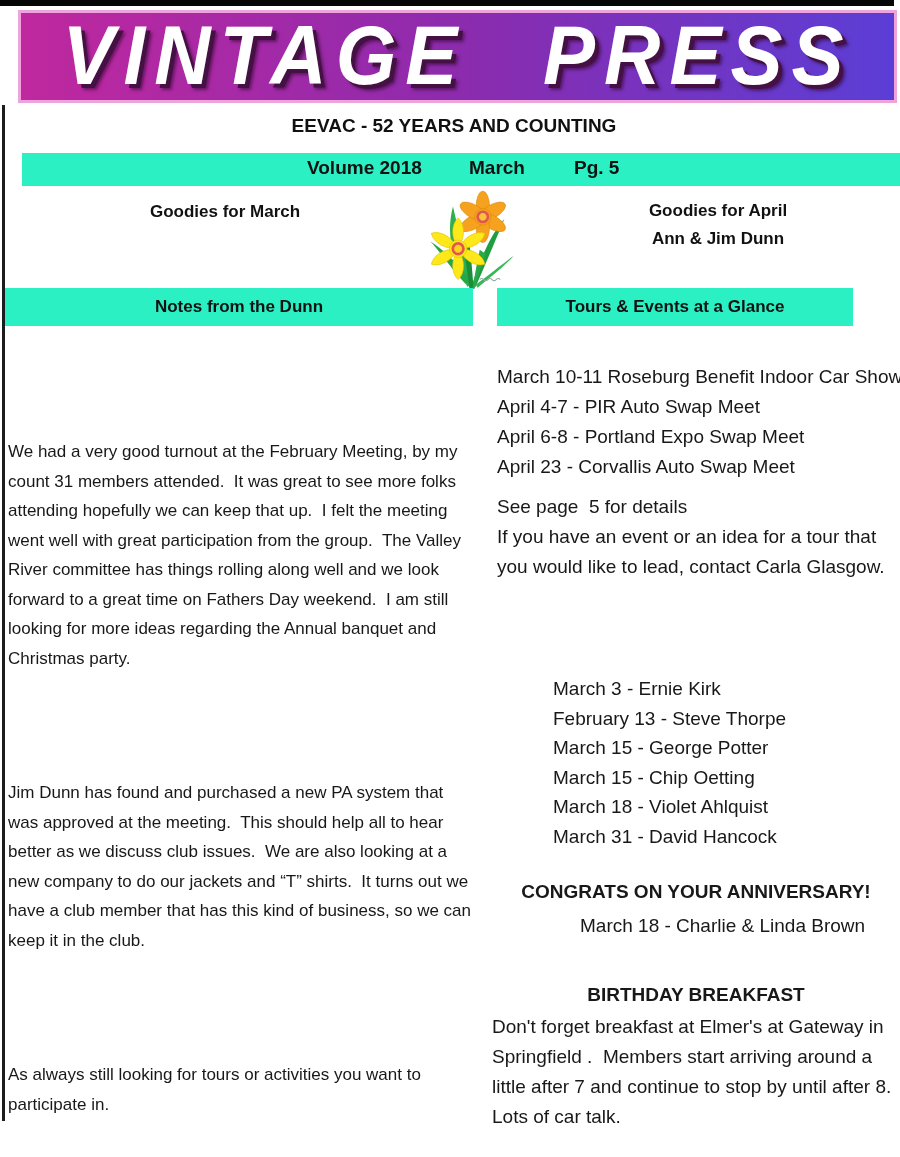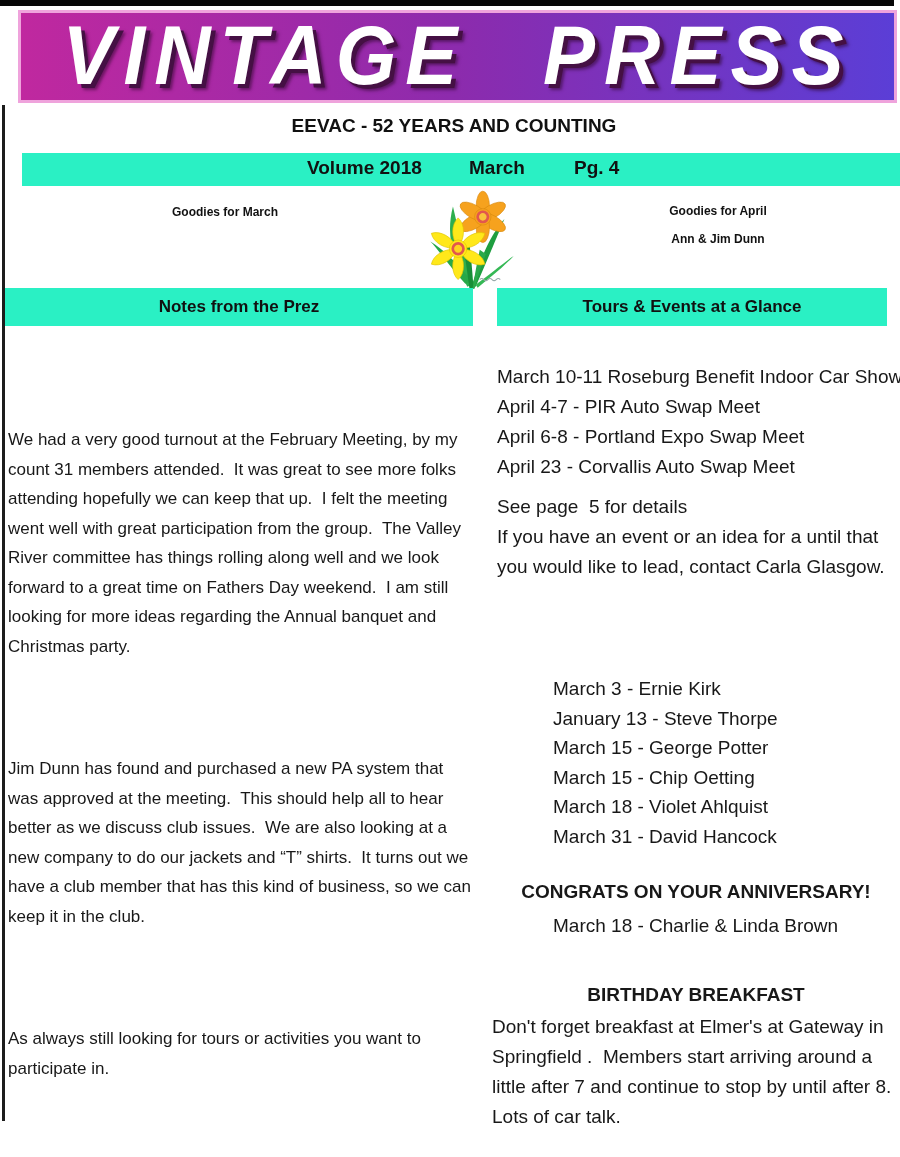--- a/index.html
+++ b/index.html
@@ -30,70 +30,70 @@
     font-size:19px; font-weight:bold; color:#111;
   }
 
   .teal-bar { background:#2af0c4; position:absolute; }
   .volume-bar { top:153px; left:22px; width:895px; height:33px; }
   .volume-bar span { position:absolute; top:4px; font-size:19px; font-weight:bold; color:#111; }
   .vol-volume { left:285px; }
   .vol-month  { left:447px; }
   .vol-page   { left:552px; }
 
-  .goodies { position:absolute; width:370px; text-align:center; font-size:12px; font-weight:bold; line-height:28px; color:#111; }
+  .goodies { position:absolute; width:370px; text-align:center; font-size:17px; font-weight:bold; line-height:28px; color:#111; }
   .goodies-left  { top:198px; left:40px; }
   .goodies-right { top:197px; left:533px; }
 
   .flower-box { position:absolute; top:186px; left:418px; width:108px; height:108px; }
 
   .section-bar {
     top:288px; height:38px; display:flex; align-items:center; justify-content:center;
     font-size:17px; font-weight:bold; color:#111;
   }
   .section-bar-left  { left:5px;   width:468px; }
-  .section-bar-right { left:497px; width:390px; }
+  .section-bar-right { left:497px; width:356px; }
 
   .left-col {
     position:absolute; top:362px; left:8px; width:465px;
     font-size:17px; line-height:29.5px; white-space:pre-wrap; color:#181818;
   }
-  .left-col p { margin:4px 0 30px 0; }
+  .left-col p { margin:16px 0 30px 0; }
 
   .r-block { position:absolute; font-size:19px; color:#181818; }
   .r-events { top:362px; left:497px; line-height:30px; }
   .r-events div { white-space:pre; }
   .r-details { top:492px; left:497px; line-height:30px; white-space:pre; }
   .r-tournote { top:522px; left:497px; width:402px; line-height:30px; white-space:pre-wrap; }
   .r-center { width:408px; left:492px; text-align:center; font-weight:bold; }
   .r-bday-header { top:644px; }
   .r-bdays { top:674px; left:553px; line-height:29.6px; }
   .r-congrats-header { top:881px; }
-  .r-anniv { top:911px; left:553px; line-height:30px; }
+  .r-anniv { top:911px; left:580px; line-height:30px; }
   .r-breakfast-header { top:984px; }
   .r-breakfast-text { top:1012px; left:492px; width:406px; line-height:30px; white-space:pre-wrap; }
 </style>
 </head>
 <body>
 
 <div class="page">
 
   <div class="top-strip"></div>
   <div class="left-rule"></div>
 
   <div class="banner">
     <div class="banner-title">VINTAGE PRESS</div>
   </div>
 
   <div class="tagline">EEVAC - 52 YEARS AND COUNTING</div>
 
   <div class="teal-bar volume-bar">
     <span class="vol-volume">Volume 2018</span>
     <span class="vol-month">March</span>
-    <span class="vol-page">Pg. 4</span>
+    <span class="vol-page">Pg. 5</span>
   </div>
 
   <div class="goodies goodies-left">
     <div>Goodies for March</div>
   </div>
 
   <div class="goodies goodies-right">
     <div>Goodies for April</div>
     <div>Ann &amp; Jim Dunn</div>
   </div>
@@ -131,43 +131,43 @@
           <path d="M0,-2 C-7,-10 -7,-24 0,-30 C7,-24 7,-10 0,-2 Z" transform="rotate(300)"></path>
         </g>
         <circle r="8.5" fill="#ffe81a" stroke="#e0c400" stroke-width="0.6"></circle>
         <circle r="5.2" fill="#ffd21e" stroke="#e2574d" stroke-width="2.6"></circle>
       </g>
 
       <path d="M60,91 q2,-2 4,0 q2,2 4,0 q2,-2 4,0 q2,2 4,0 q2,-2 4,0" fill="none" stroke="#98a8a8" stroke-width="1"></path>
     </svg>
   </div>
 
-  <div class="teal-bar section-bar section-bar-left">Notes from the Prez</div>
+  <div class="teal-bar section-bar section-bar-left">Notes from the Dunn</div>
   <div class="teal-bar section-bar section-bar-right">Tours &amp; Events at a Glance</div>
 
   <div class="left-col">
     <p>We had a very good turnout at the February Meeting, by my count 31 members attended.  It was great to see more folks attending hopefully we can keep that up.  I felt the meeting went well with great participation from the group.  The Valley River committee has things rolling along well and we look forward to a great time on Fathers Day weekend.  I am still looking for more ideas regarding the Annual banquet and Christmas party.</p>
     <p>Jim Dunn has found and purchased a new PA system that was approved at the meeting.  This should help all to hear better as we discuss club issues.  We are also looking at a new company to do our jackets and “T” shirts.  It turns out we have a club member that has this kind of business, so we can keep it in the club.</p>
     <p>As always still looking for tours or activities you want to participate in.</p>
     
   </div>
 
   <div class="r-block r-events">
     <div>March 10-11 Roseburg Benefit Indoor Car Show</div>
     <div>April 4-7 - PIR Auto Swap Meet</div>
     <div>April 6-8 - Portland Expo Swap Meet</div>
     <div>April 23 - Corvallis Auto Swap Meet</div>
   </div>
 
   <div class="r-block r-details">See page  5 for details</div>
-  <div class="r-block r-tournote">If you have an event or an idea for a until that you would like to lead, contact Carla Glasgow.</div>
+  <div class="r-block r-tournote">If you have an event or an idea for a tour that you would like to lead, contact Carla Glasgow.</div>
 
   <div class="r-block r-bdays">
     <div>March 3 - Ernie Kirk</div>
-    <div>January 13 - Steve Thorpe</div>
+    <div>February 13 - Steve Thorpe</div>
     <div>March 15 - George Potter</div>
     <div>March 15 - Chip Oetting</div>
     <div>March 18 - Violet Ahlquist</div>
     <div>March 31 - David Hancock</div>
   </div>
 
   <div class="r-block r-center r-congrats-header">CONGRATS ON YOUR ANNIVERSARY!</div>
   <div class="r-block r-anniv">March 18 - Charlie &amp; Linda Brown</div>
 
   <div class="r-block r-center r-breakfast-header">BIRTHDAY BREAKFAST</div>

